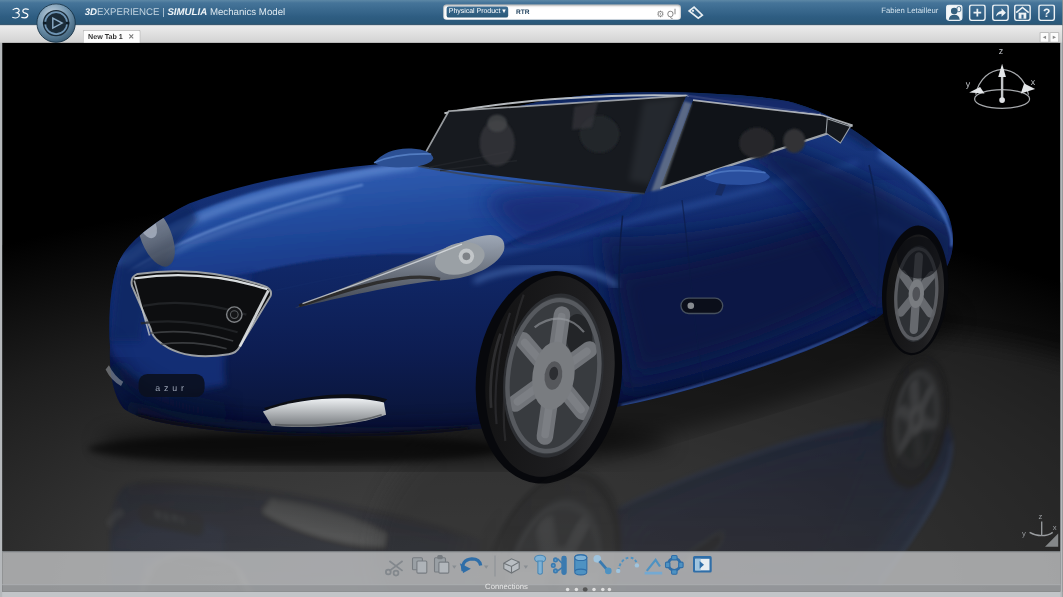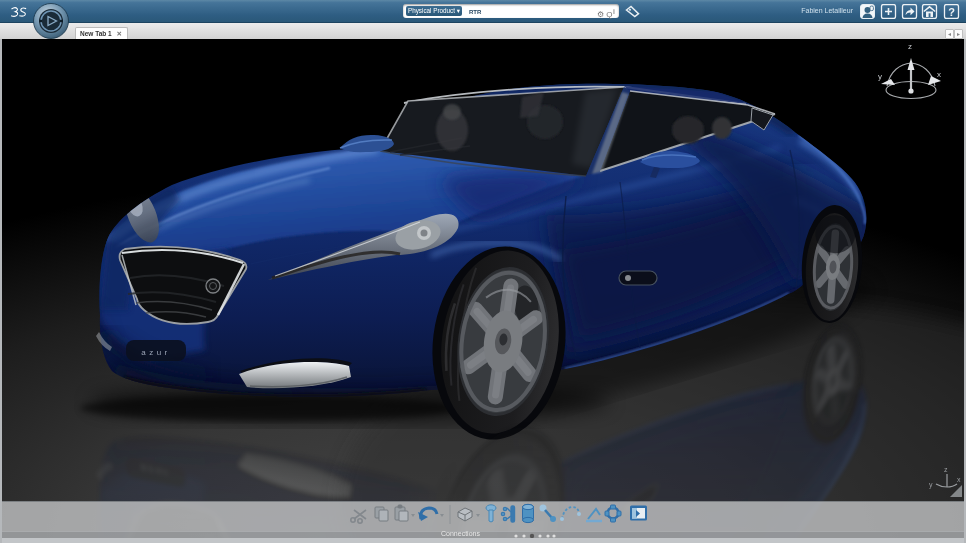--- a/index.html
+++ b/index.html
@@ -47,20 +47,21 @@
 </style>
 </head>
 <body>
 <div id="app">
   <div id="topbar"></div>
 
   <svg style="position:absolute;left:10px;top:6px;z-index:3" width="18" height="12" viewBox="0 0 24 14">
     <path d="M2,3 Q7,-0.5 9.5,2.5 Q11,5 7,6.5 Q11.5,7.5 9.5,11 Q7,14 1.5,12" fill="none" stroke="#fff" stroke-width="1.4"></path>
     <path d="M21.5,2.5 Q16,0.5 14.5,3.5 Q13.8,6 17.5,7 Q21.5,8.5 20,11 Q18,13.5 12.5,12" fill="none" stroke="#fff" stroke-width="1.5"></path>
   </svg>
+  <div id="title"><b>3D</b><span class="dim">EXPERIENCE</span> <span class="dim">|</span> <b>SIMULIA</b> <span style="color:#dce8f0">Mechanics Model</span></div>
   <div id="search">
     <div id="ppbtn">Physical Product ▾</div>
     <div id="rtr">RTR</div>
     <div id="sicons">⚙ Q<sup style="font-size:5px">∥</sup></div>
   </div>
 
   <svg style="position:absolute;left:625px;top:5px;z-index:3" width="16" height="13" viewBox="0 0 16 13">
     <path d="M1.5,5 L6,1.5 L13.5,8.7 L9.8,11.5 Z" fill="none" stroke="#e9eff3" stroke-width="1.5"></path>
     <circle cx="5" cy="4.8" r="1" fill="#e9eff3"></circle>
   </svg>

